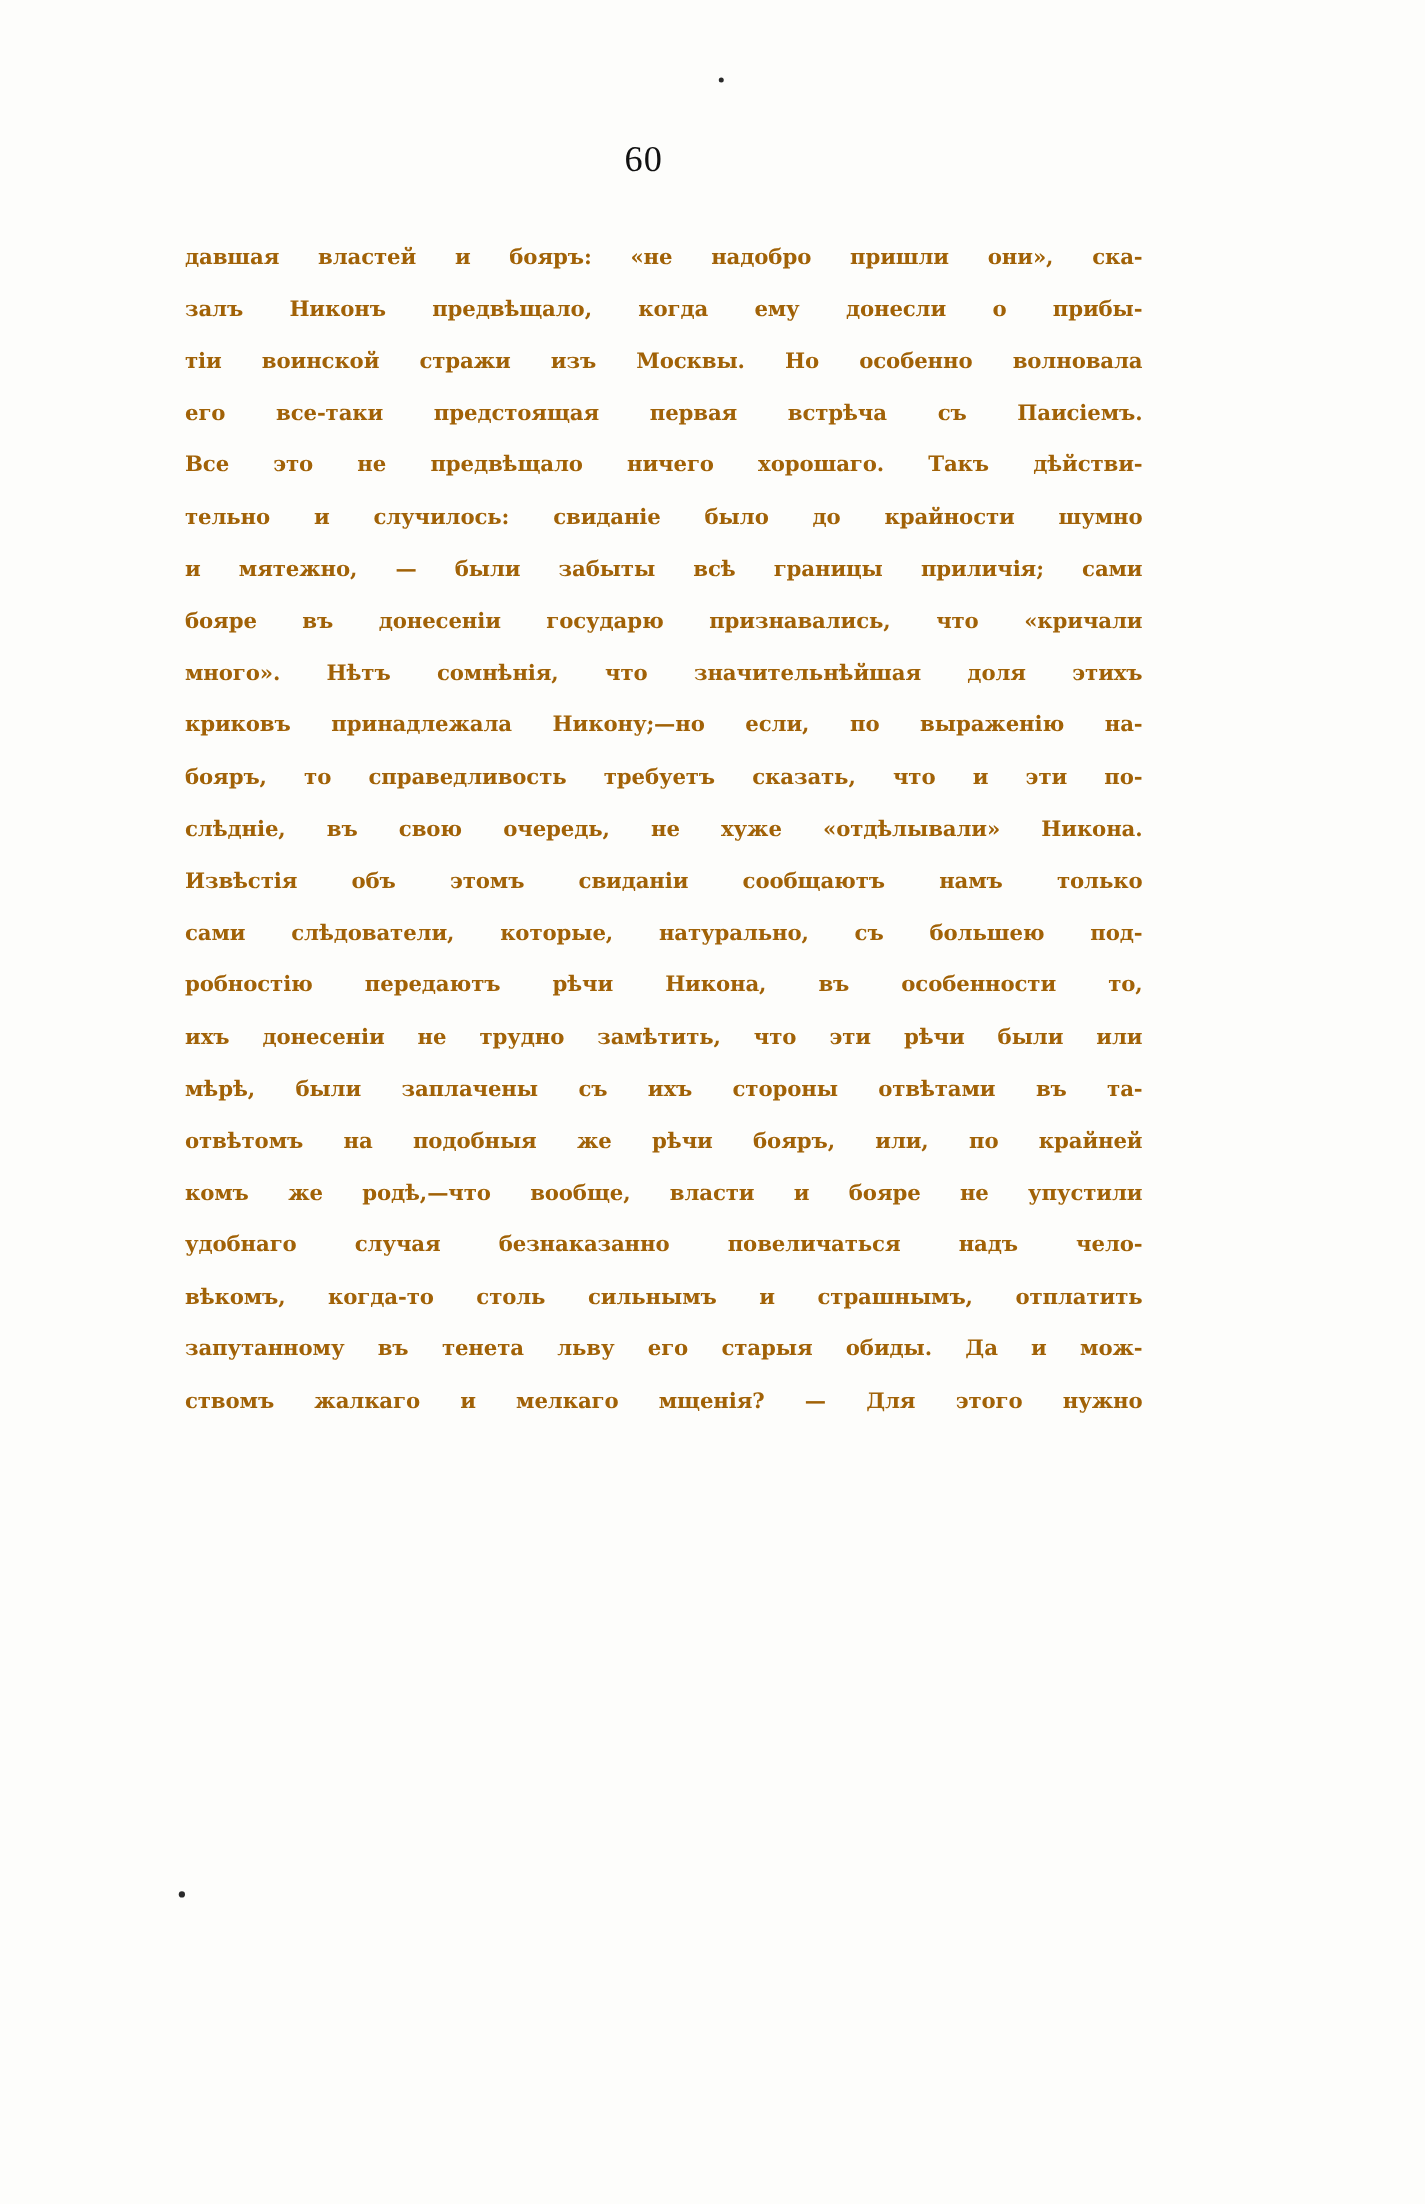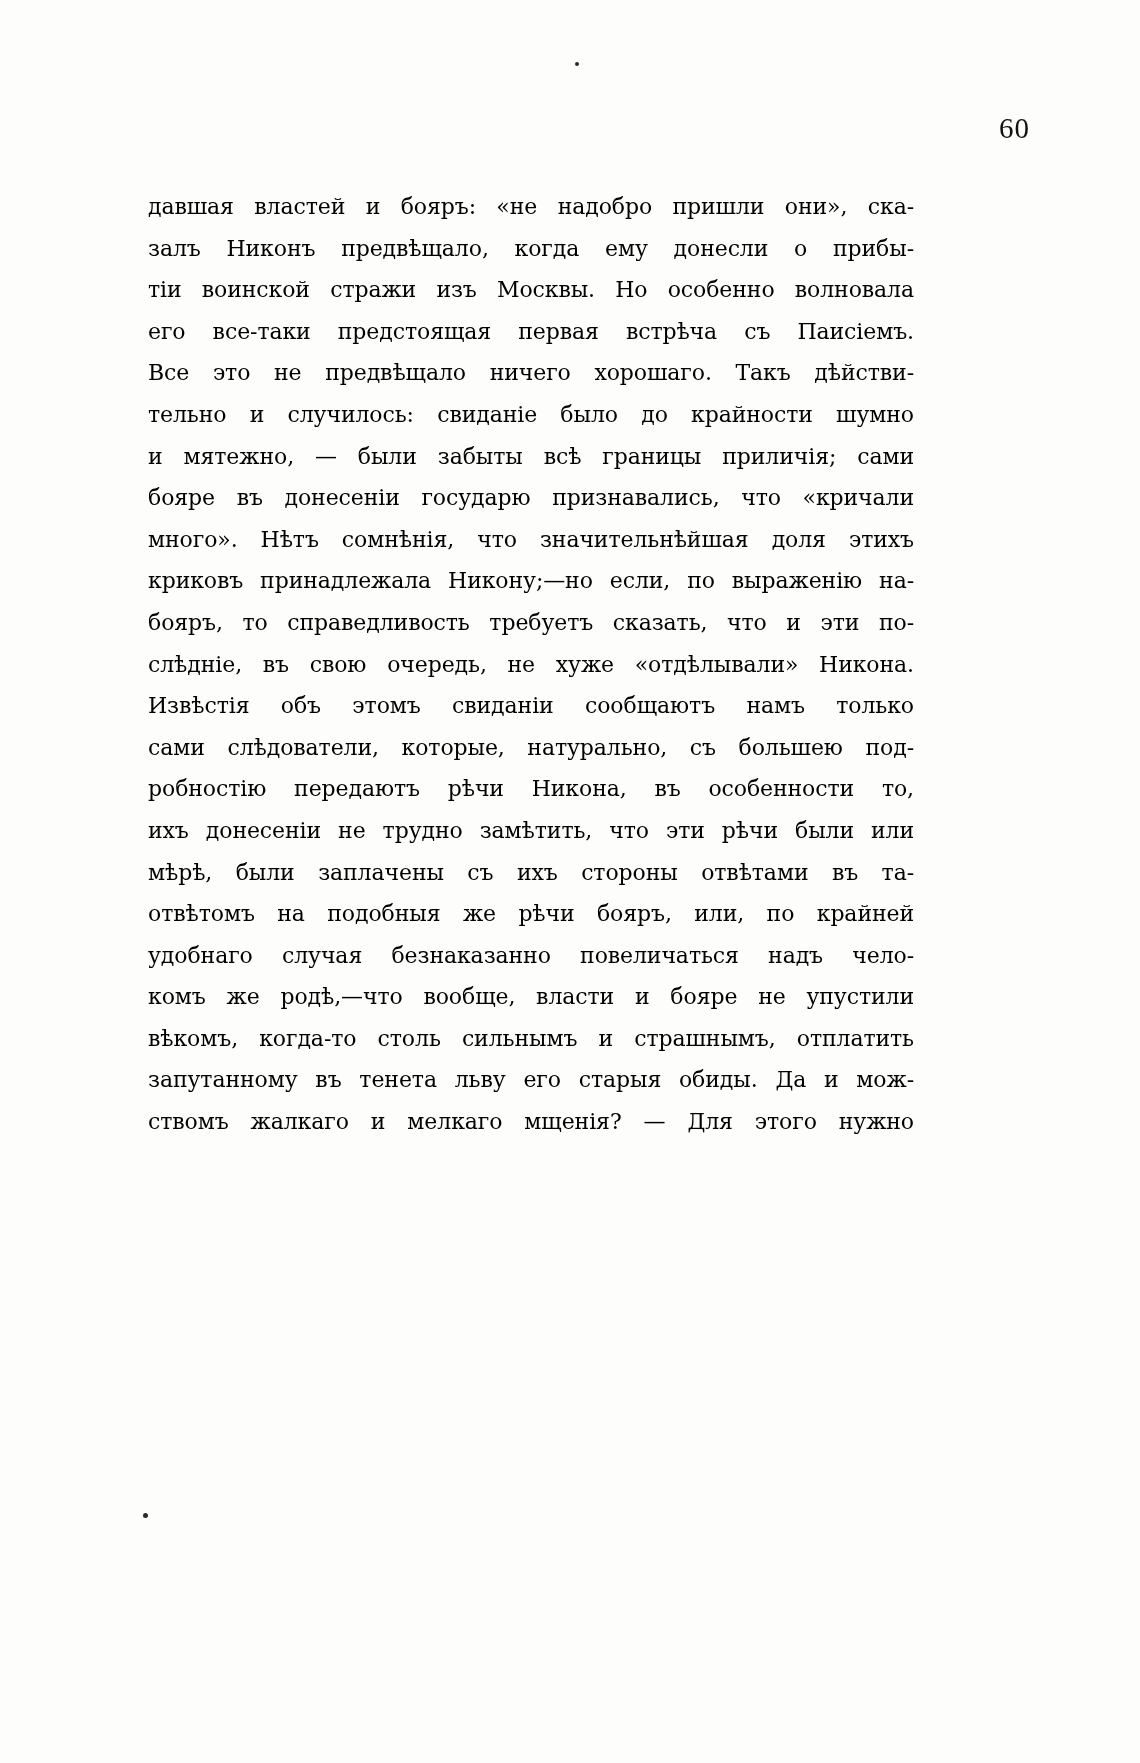--- a/index.html
+++ b/index.html
@@ -36,39 +36,39 @@
     width: 5px;
     height: 5px;
     background: #2a2a2a;
     border-radius: 50%;
   }
   .folio {
     position: absolute;
     top: 112px;
     left: 0;
     width: 1030px;
-    text-align: right;
+    text-align: center;
     font-size: 29px;
     font-family: "Liberation Serif", serif;
     letter-spacing: 1px;
     color: #111;
   }
   .body-block {
     position: absolute;
     top: 186px;
     left: 148px;
     width: 766px;
   }
   .line {
     display: block;
     font-family: "DejaVu Serif", serif;
-    font-weight: 400;
-    font-size: 22px;
+    font-weight: 700;
+    font-size: 17px;
     line-height: 41.6px;
-    color: #000000;
+    color: #a16207;
     white-space: pre;
     letter-spacing: -0.1px;
   }
   
   .line.j {
     text-align: justify;
     text-align-last: justify;
     white-space: normal;
   }
 </style>
@@ -93,22 +93,22 @@
     <span class="line j">много». Нѣтъ сомнѣнія, что значительнѣйшая доля этихъ</span>
     <span class="line j">криковъ принадлежала Никону;—но если, по выраженію на-</span>
     <span class="line j">бояръ, то справедливость требуетъ сказать, что и эти по-</span>
     <span class="line j">слѣдніе, въ свою очередь, не хуже «отдѣлывали» Никона.</span>
     <span class="line j">Извѣстія объ этомъ свиданіи сообщаютъ намъ только</span>
     <span class="line j">сами слѣдователи, которые, натурально, съ большею под-</span>
     <span class="line j">робностію передаютъ рѣчи Никона, въ особенности то,</span>
     <span class="line j">ихъ донесеніи не трудно замѣтить, что эти рѣчи были или</span>
     <span class="line j">мѣрѣ, были заплачены съ ихъ стороны отвѣтами въ та-</span>
     <span class="line j">отвѣтомъ на подобныя же рѣчи бояръ, или, по крайней</span>
+    <span class="line j">комъ же родѣ,—что вообще, власти и бояре не упустили</span>
     <span class="line j">удобнаго случая безнаказанно повеличаться надъ чело-</span>
-    <span class="line j">комъ же родѣ,—что вообще, власти и бояре не упустили</span>
     <span class="line j">вѣкомъ, когда-то столь сильнымъ и страшнымъ, отплатить</span>
     <span class="line j">запутанному въ тенета льву его старыя обиды. Да и мож-</span>
     <span class="line j">ствомъ жалкаго и мелкаго мщенія? — Для этого нужно</span>
 
   </div>
 
   <div class="mark-bottom"></div>
 </div>
 
 </body></html>

